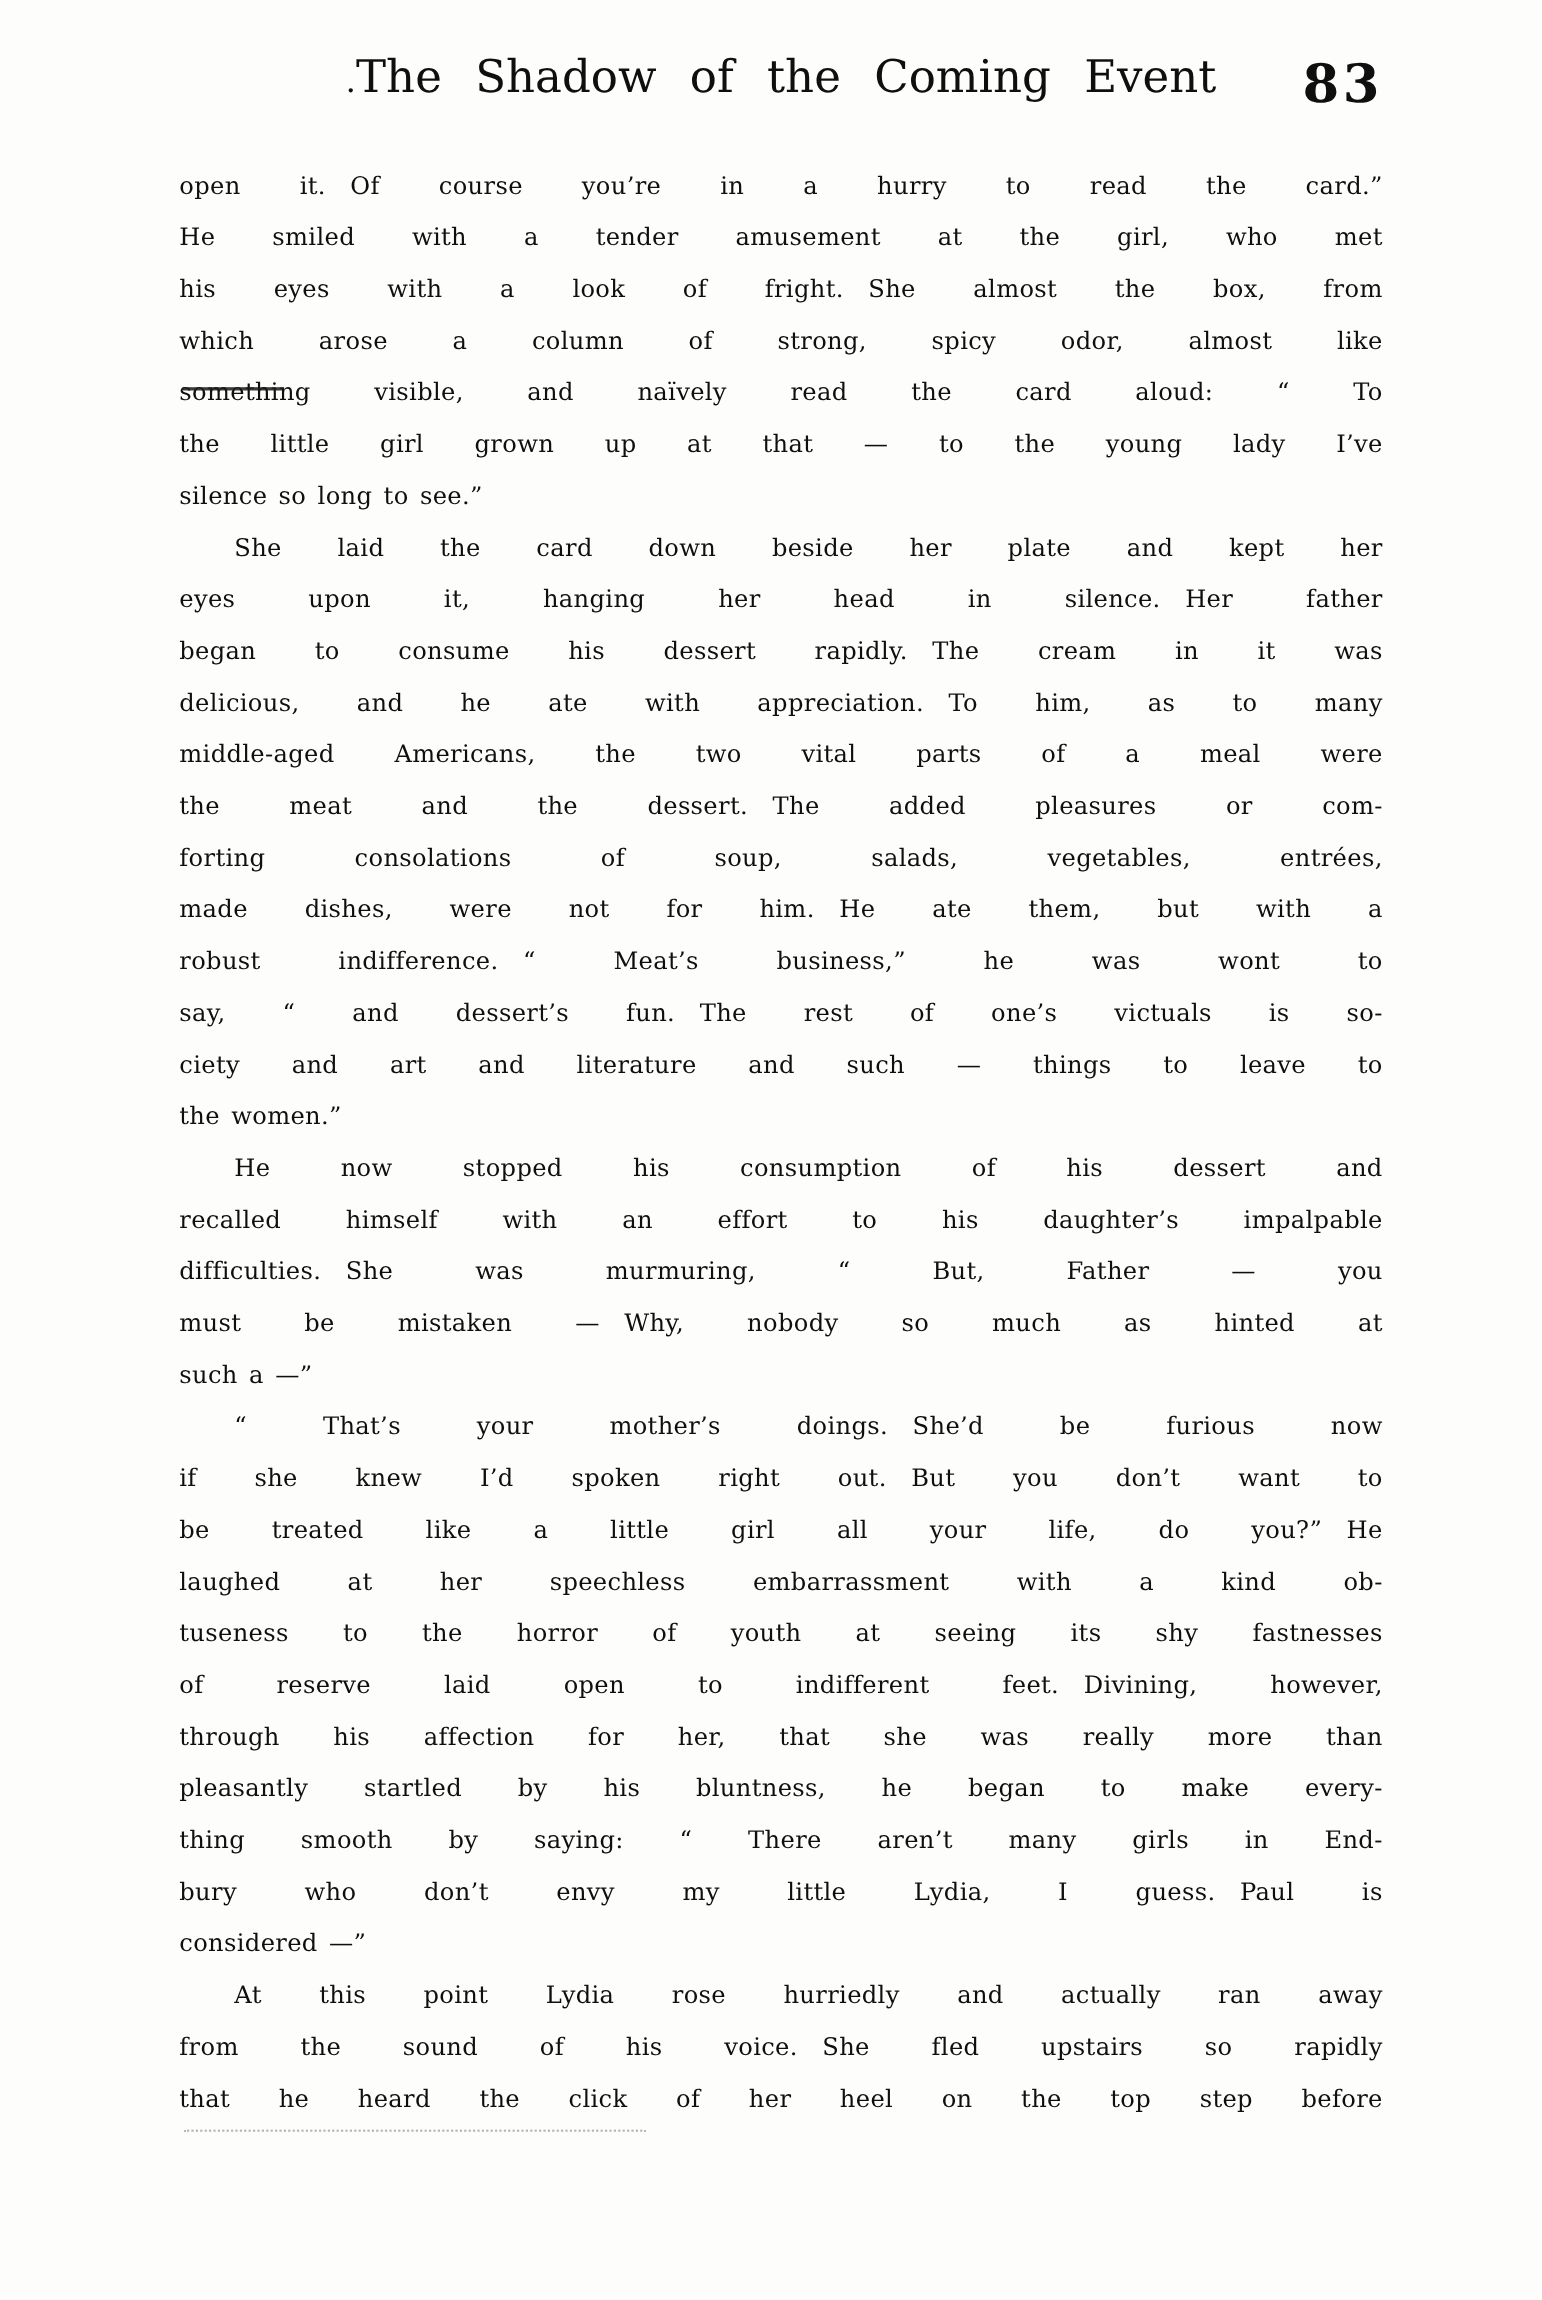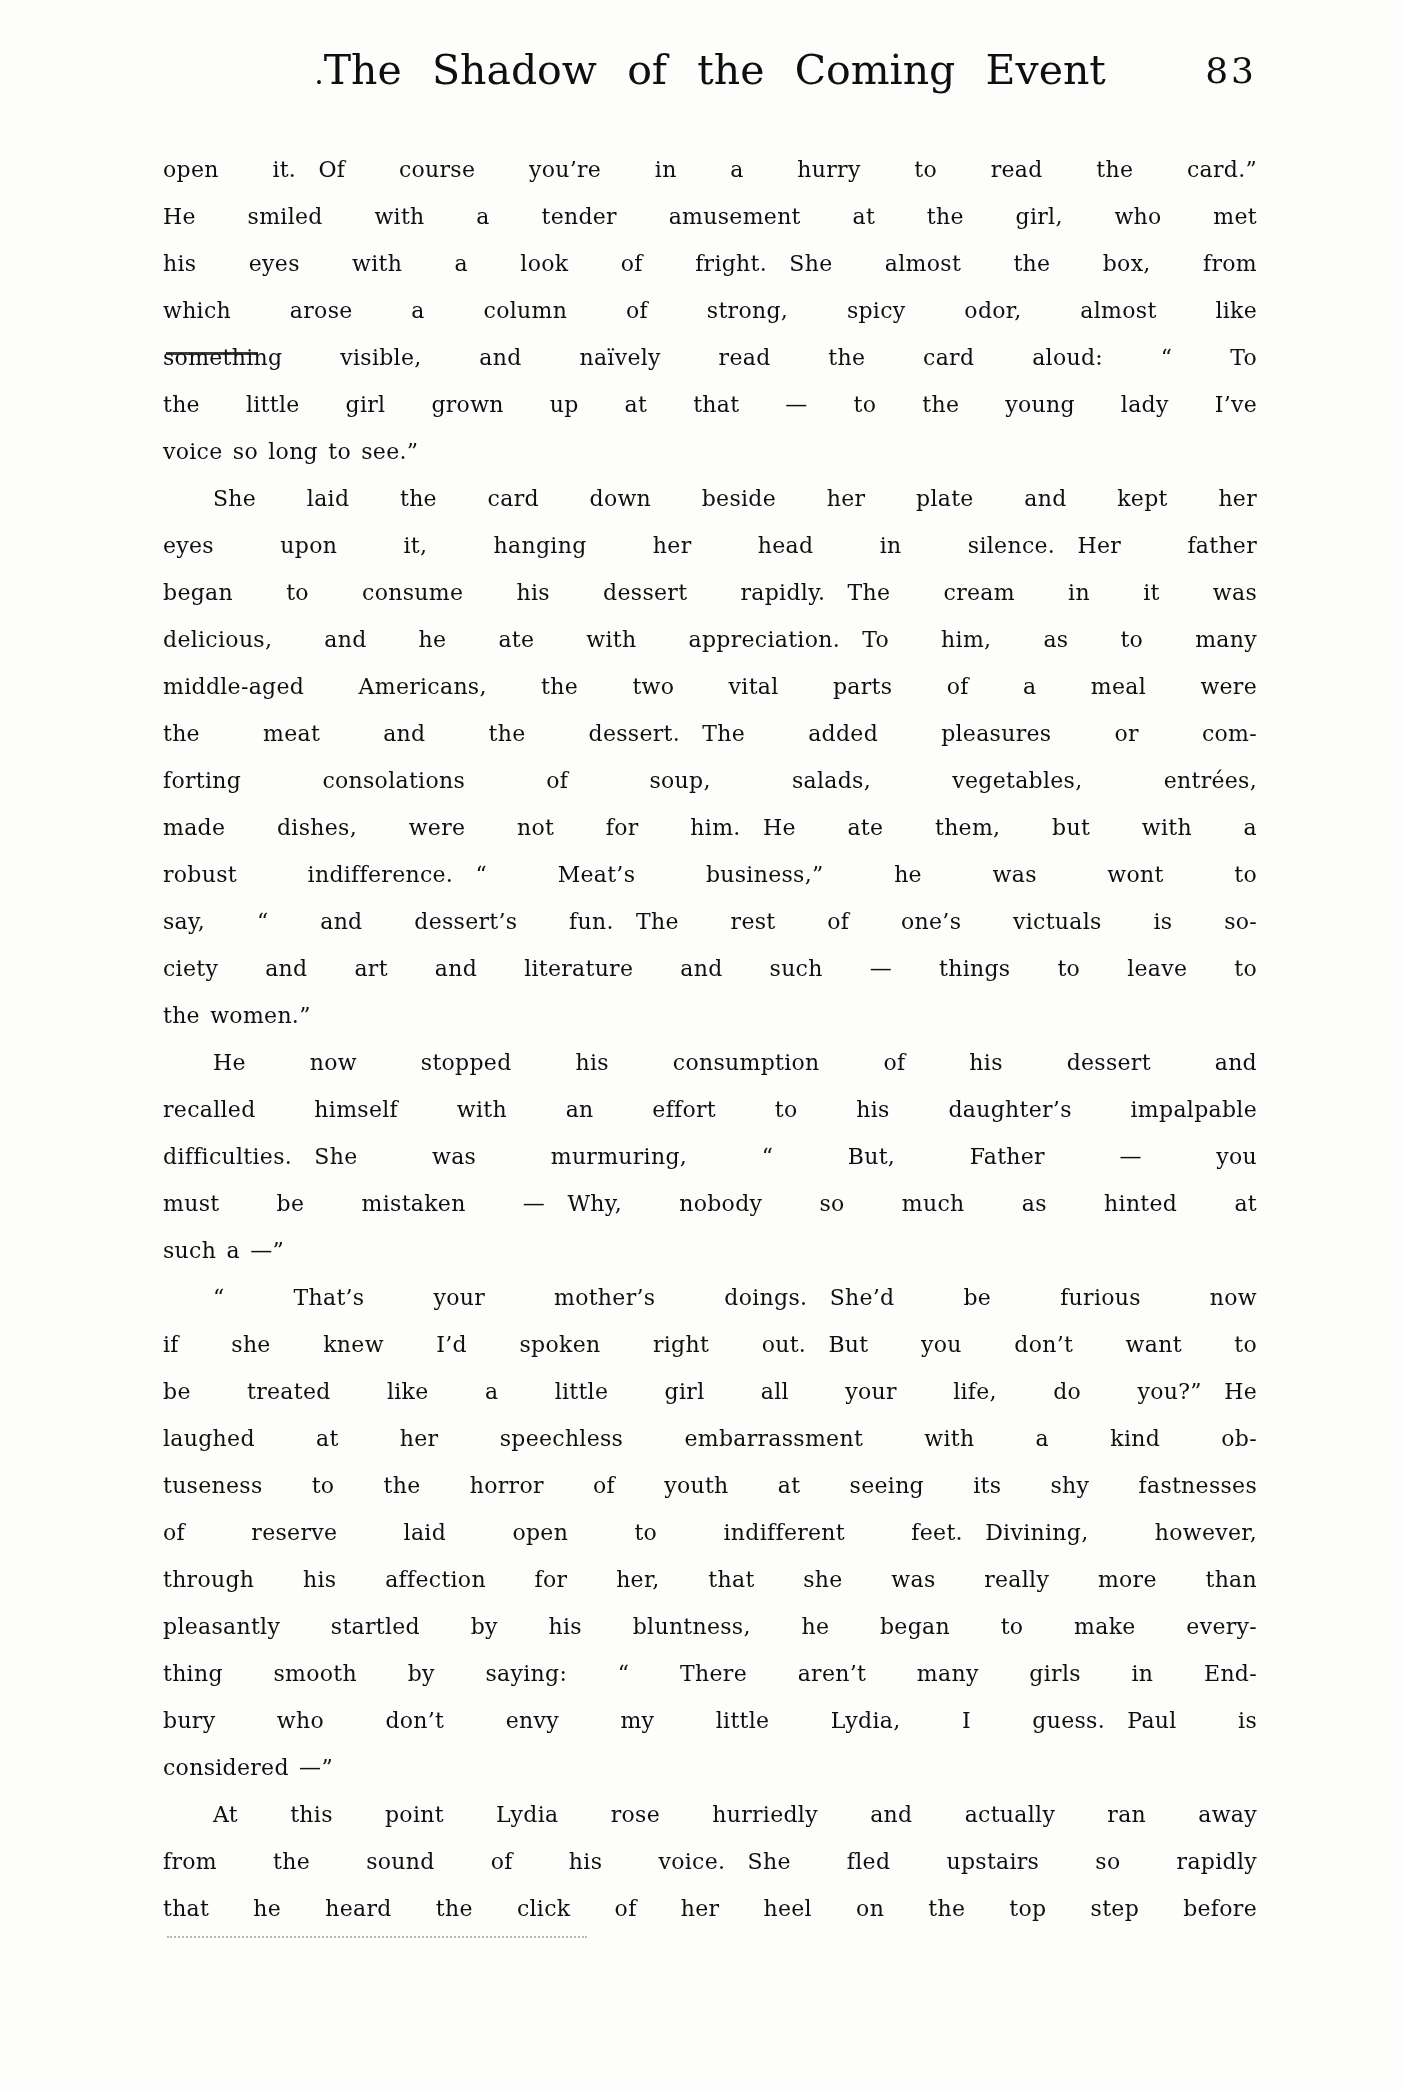--- a/index.html
+++ b/index.html
@@ -21,23 +21,24 @@
     font-size:41px;
     line-height:1.1;
     word-spacing:0.42em;
     white-space:nowrap;
   }
   .title-mark{font-size:30px;}
   .page-number{
     position:absolute;
     right:0;
     top:3px;
-    font-size:36px;
+    font-size:48px;
     word-spacing:0;
     letter-spacing:3px;
+    font-weight:bold;
   }
   .text-block{
     position:absolute;
     left:163px;
     top:146px;
     width:1094px;
     font-size:22px;
     letter-spacing:0.3px;
   }
   .line{
@@ -84,21 +85,21 @@
     <span class="page-number">83</span>
   </div>
 
   <div class="text-block">
       <div class="line">open it. Of course you’re in a hurry to read the card.”</div>
       <div class="line">He smiled with a tender amusement at the girl, who met</div>
       <div class="line">his eyes with a look of fright. She almost the box, from</div>
       <div class="line">which arose a column of strong, spicy odor, almost like</div>
       <div class="line">something visible, and naïvely read the card aloud: “ To</div>
       <div class="line">the little girl grown up at that — to the young lady I’ve</div>
-      <div class="line last">voice so long to see.”</div>
+      <div class="line last">silence so long to see.”</div>
       <div class="line indent">She laid the card down beside her plate and kept her</div>
       <div class="line">eyes upon it, hanging her head in silence. Her father</div>
       <div class="line">began to consume his dessert rapidly. The cream in it was</div>
       <div class="line">delicious, and he ate with appreciation. To him, as to many</div>
       <div class="line">middle-aged Americans, the two vital parts of a meal were</div>
       <div class="line">the meat and the dessert. The added pleasures or com-</div>
       <div class="line">forting consolations of soup, salads, vegetables, entrées,</div>
       <div class="line">made dishes, were not for him. He ate them, but with a</div>
       <div class="line">robust indifference. “ Meat’s business,” he was wont to</div>
       <div class="line">say, “ and dessert’s fun. The rest of one’s victuals is so-</div>

